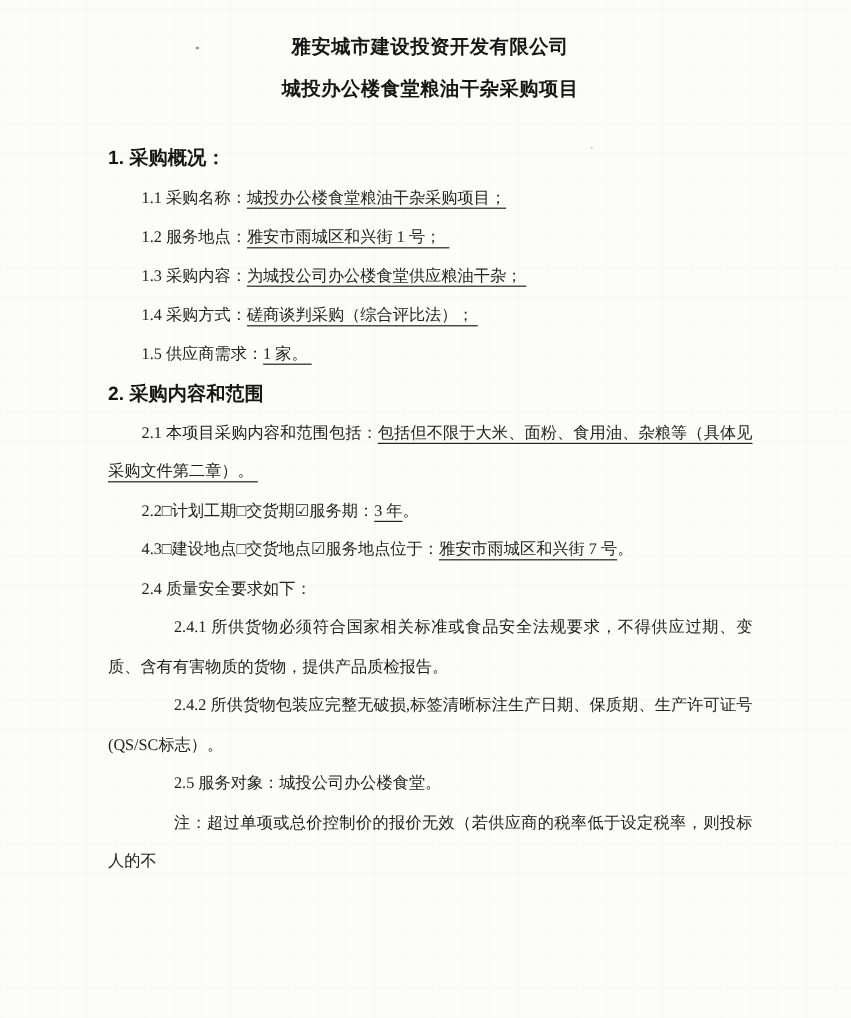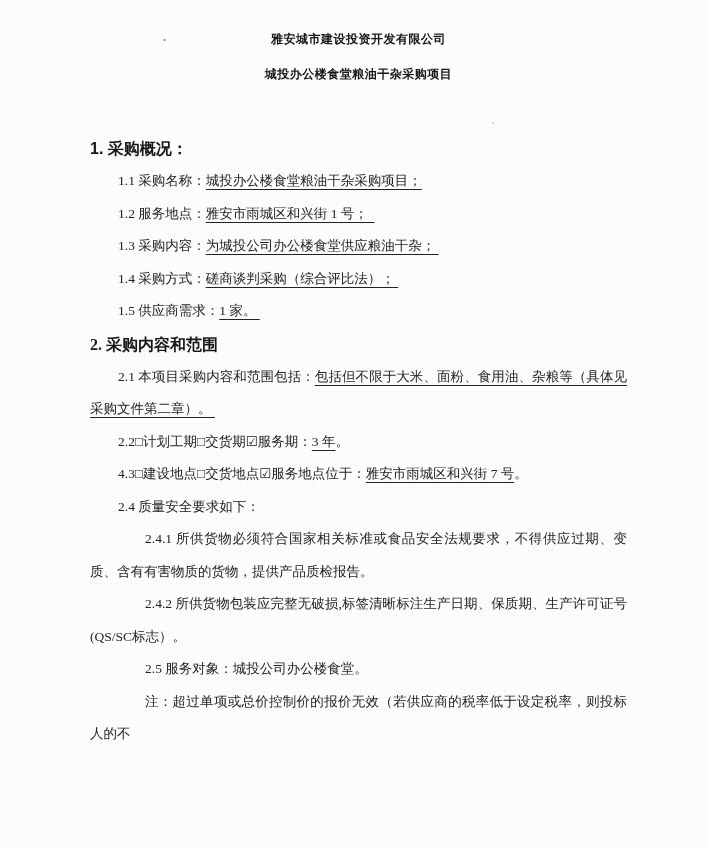--- a/index.html
+++ b/index.html
@@ -21,39 +21,38 @@
   }
   .page {
     box-sizing: border-box;
     width: 709px;
     height: 848px;
     padding: 22px 82px 0 90px;
   }
   .doc-title {
     font-family: "Liberation Sans", "DejaVu Sans", sans-serif;
     font-weight: 700;
-    font-size: 12px;
+    font-size: 16px;
     line-height: 35px;
     text-align: center;
     letter-spacing: 0.5px;
     color: #161616;
   }
   .sec-heading {
     font-family: "Liberation Sans", "DejaVu Sans", sans-serif;
     font-weight: 700;
     font-size: 16px;
     color: #161616;
   }
   .sec-heading-1 {
-    margin-top: 40px;
+    margin-top: 24px;
     line-height: 33px;
   }
   .sec-heading-2 {
     line-height: 33px;
-    font-family: Liberation Serif, serif;
   }
   p.para {
     margin: 0;
     font-size: 13.5px;
     line-height: 32.5px;
     text-align: justify;
     color: #222;
   }
   .ind2 { text-indent: 28px; }
   .ind4 { text-indent: 55px; }

